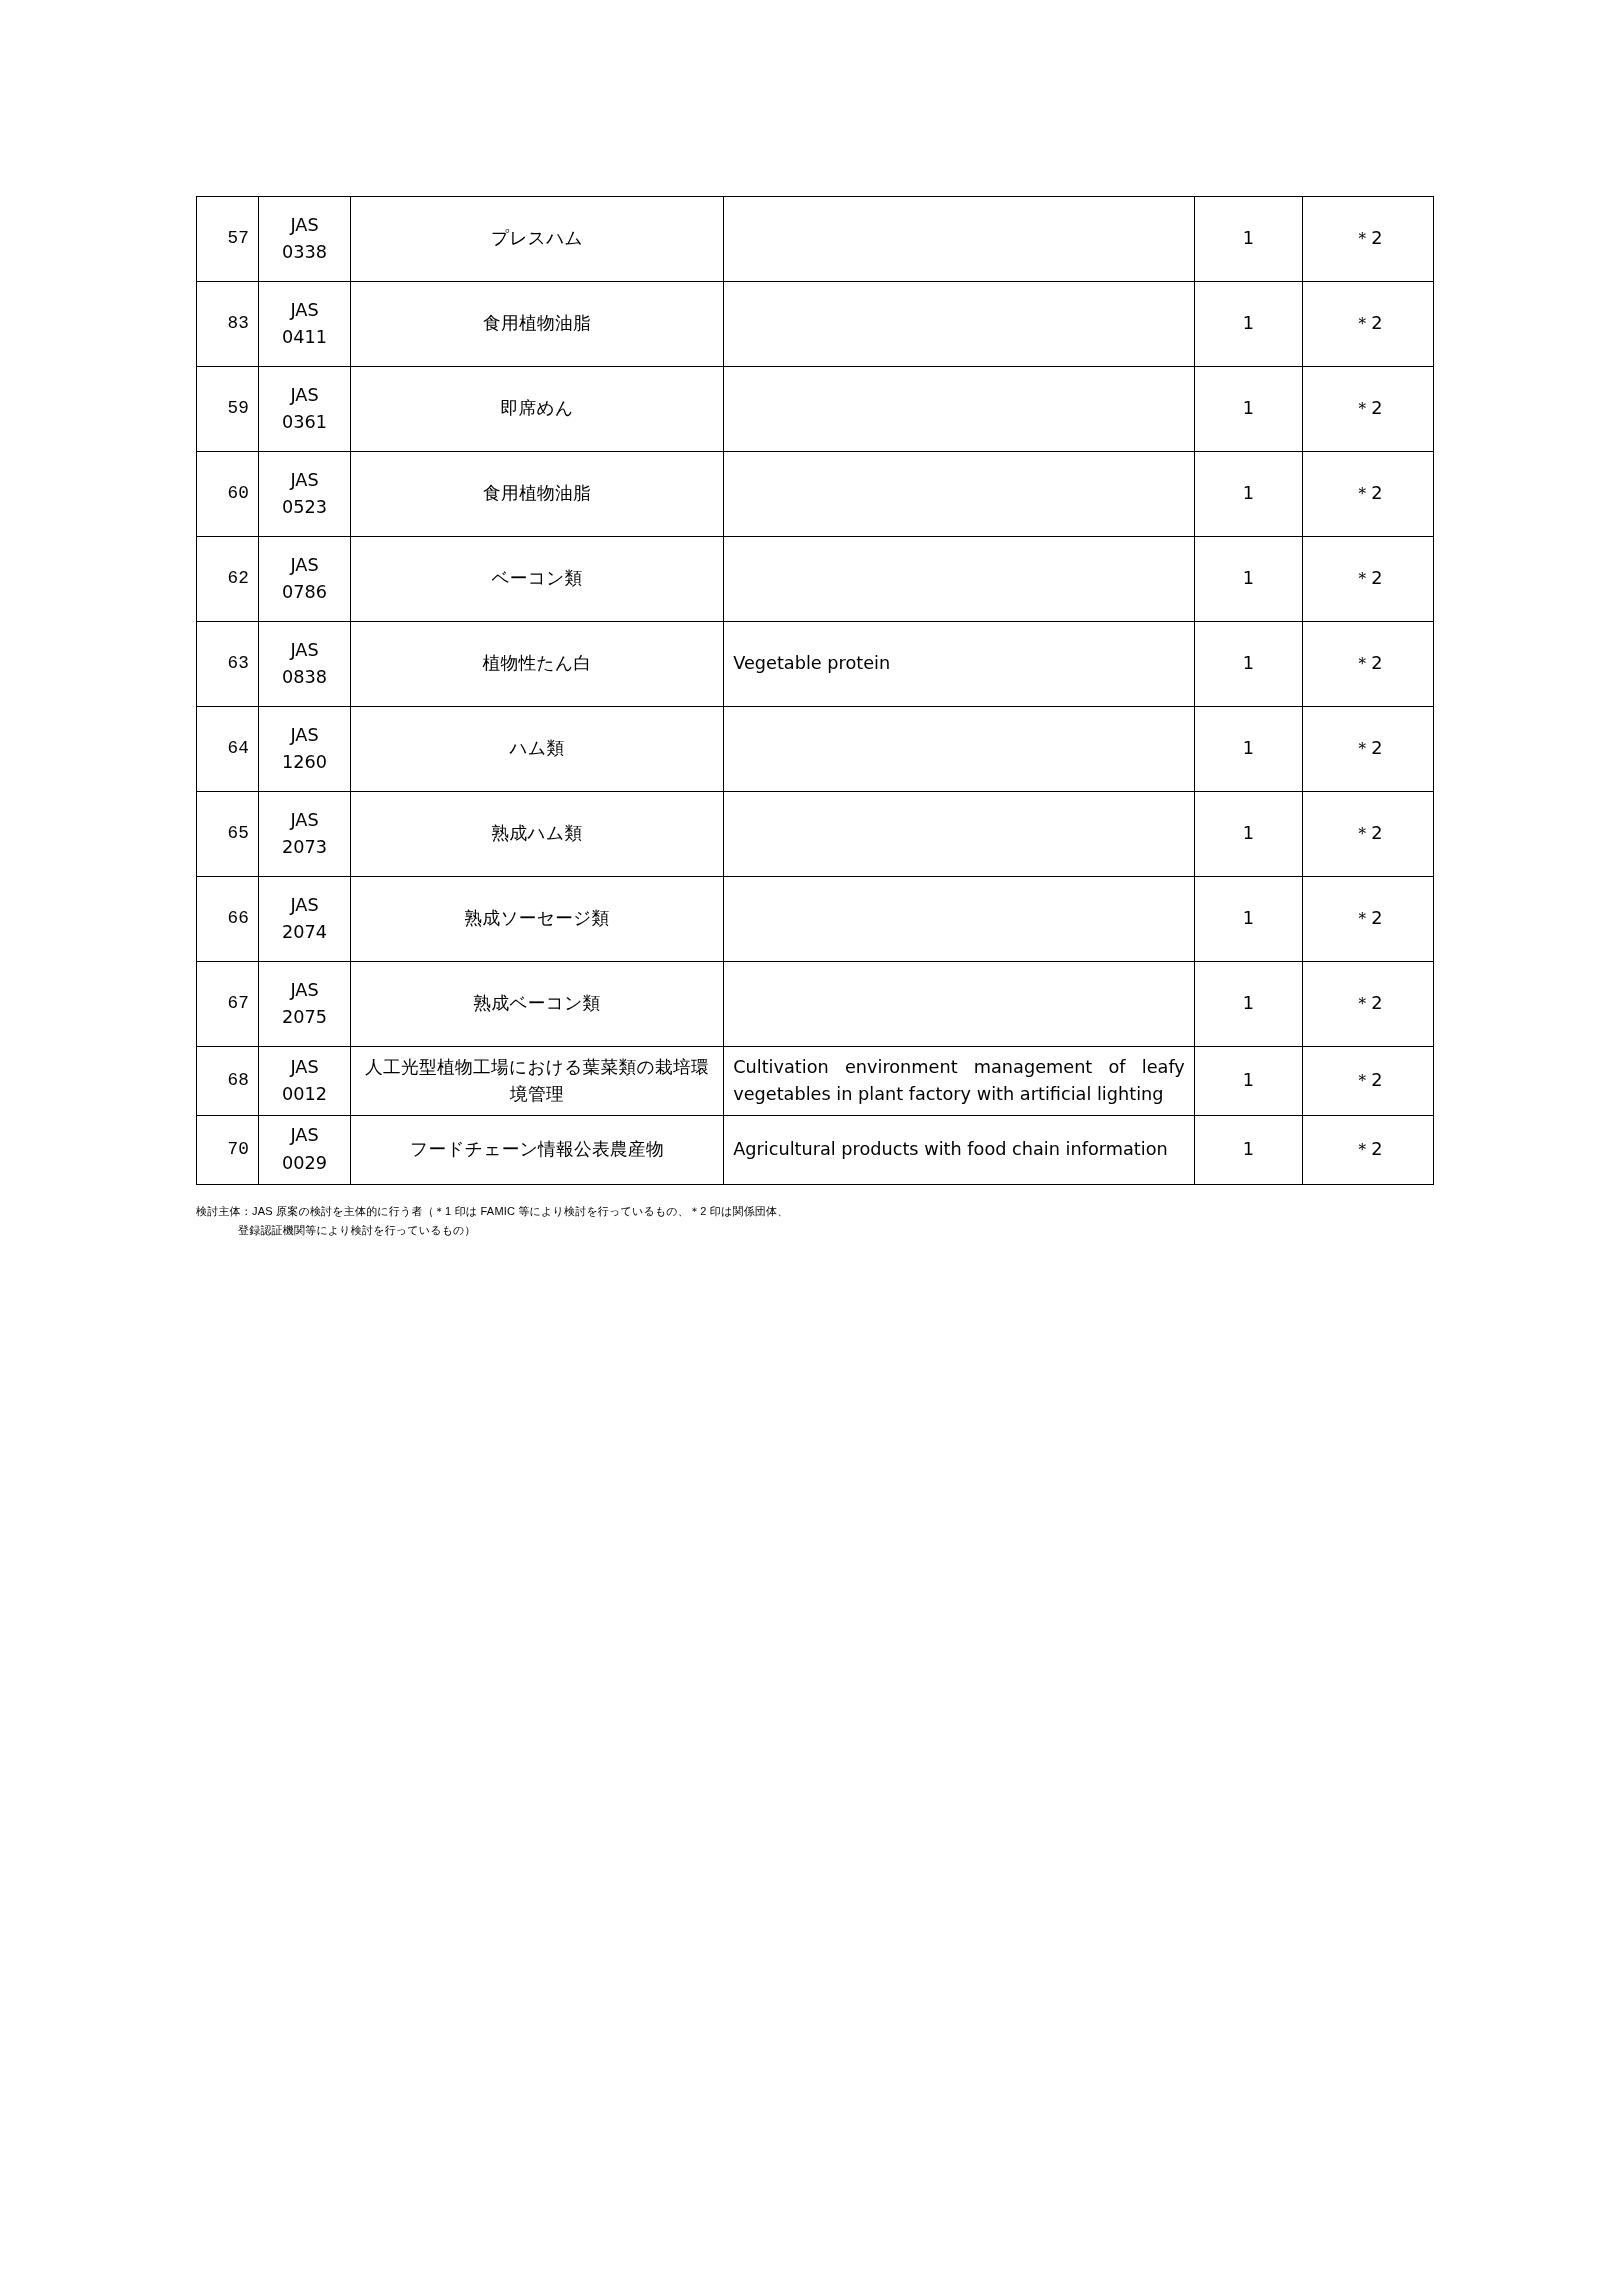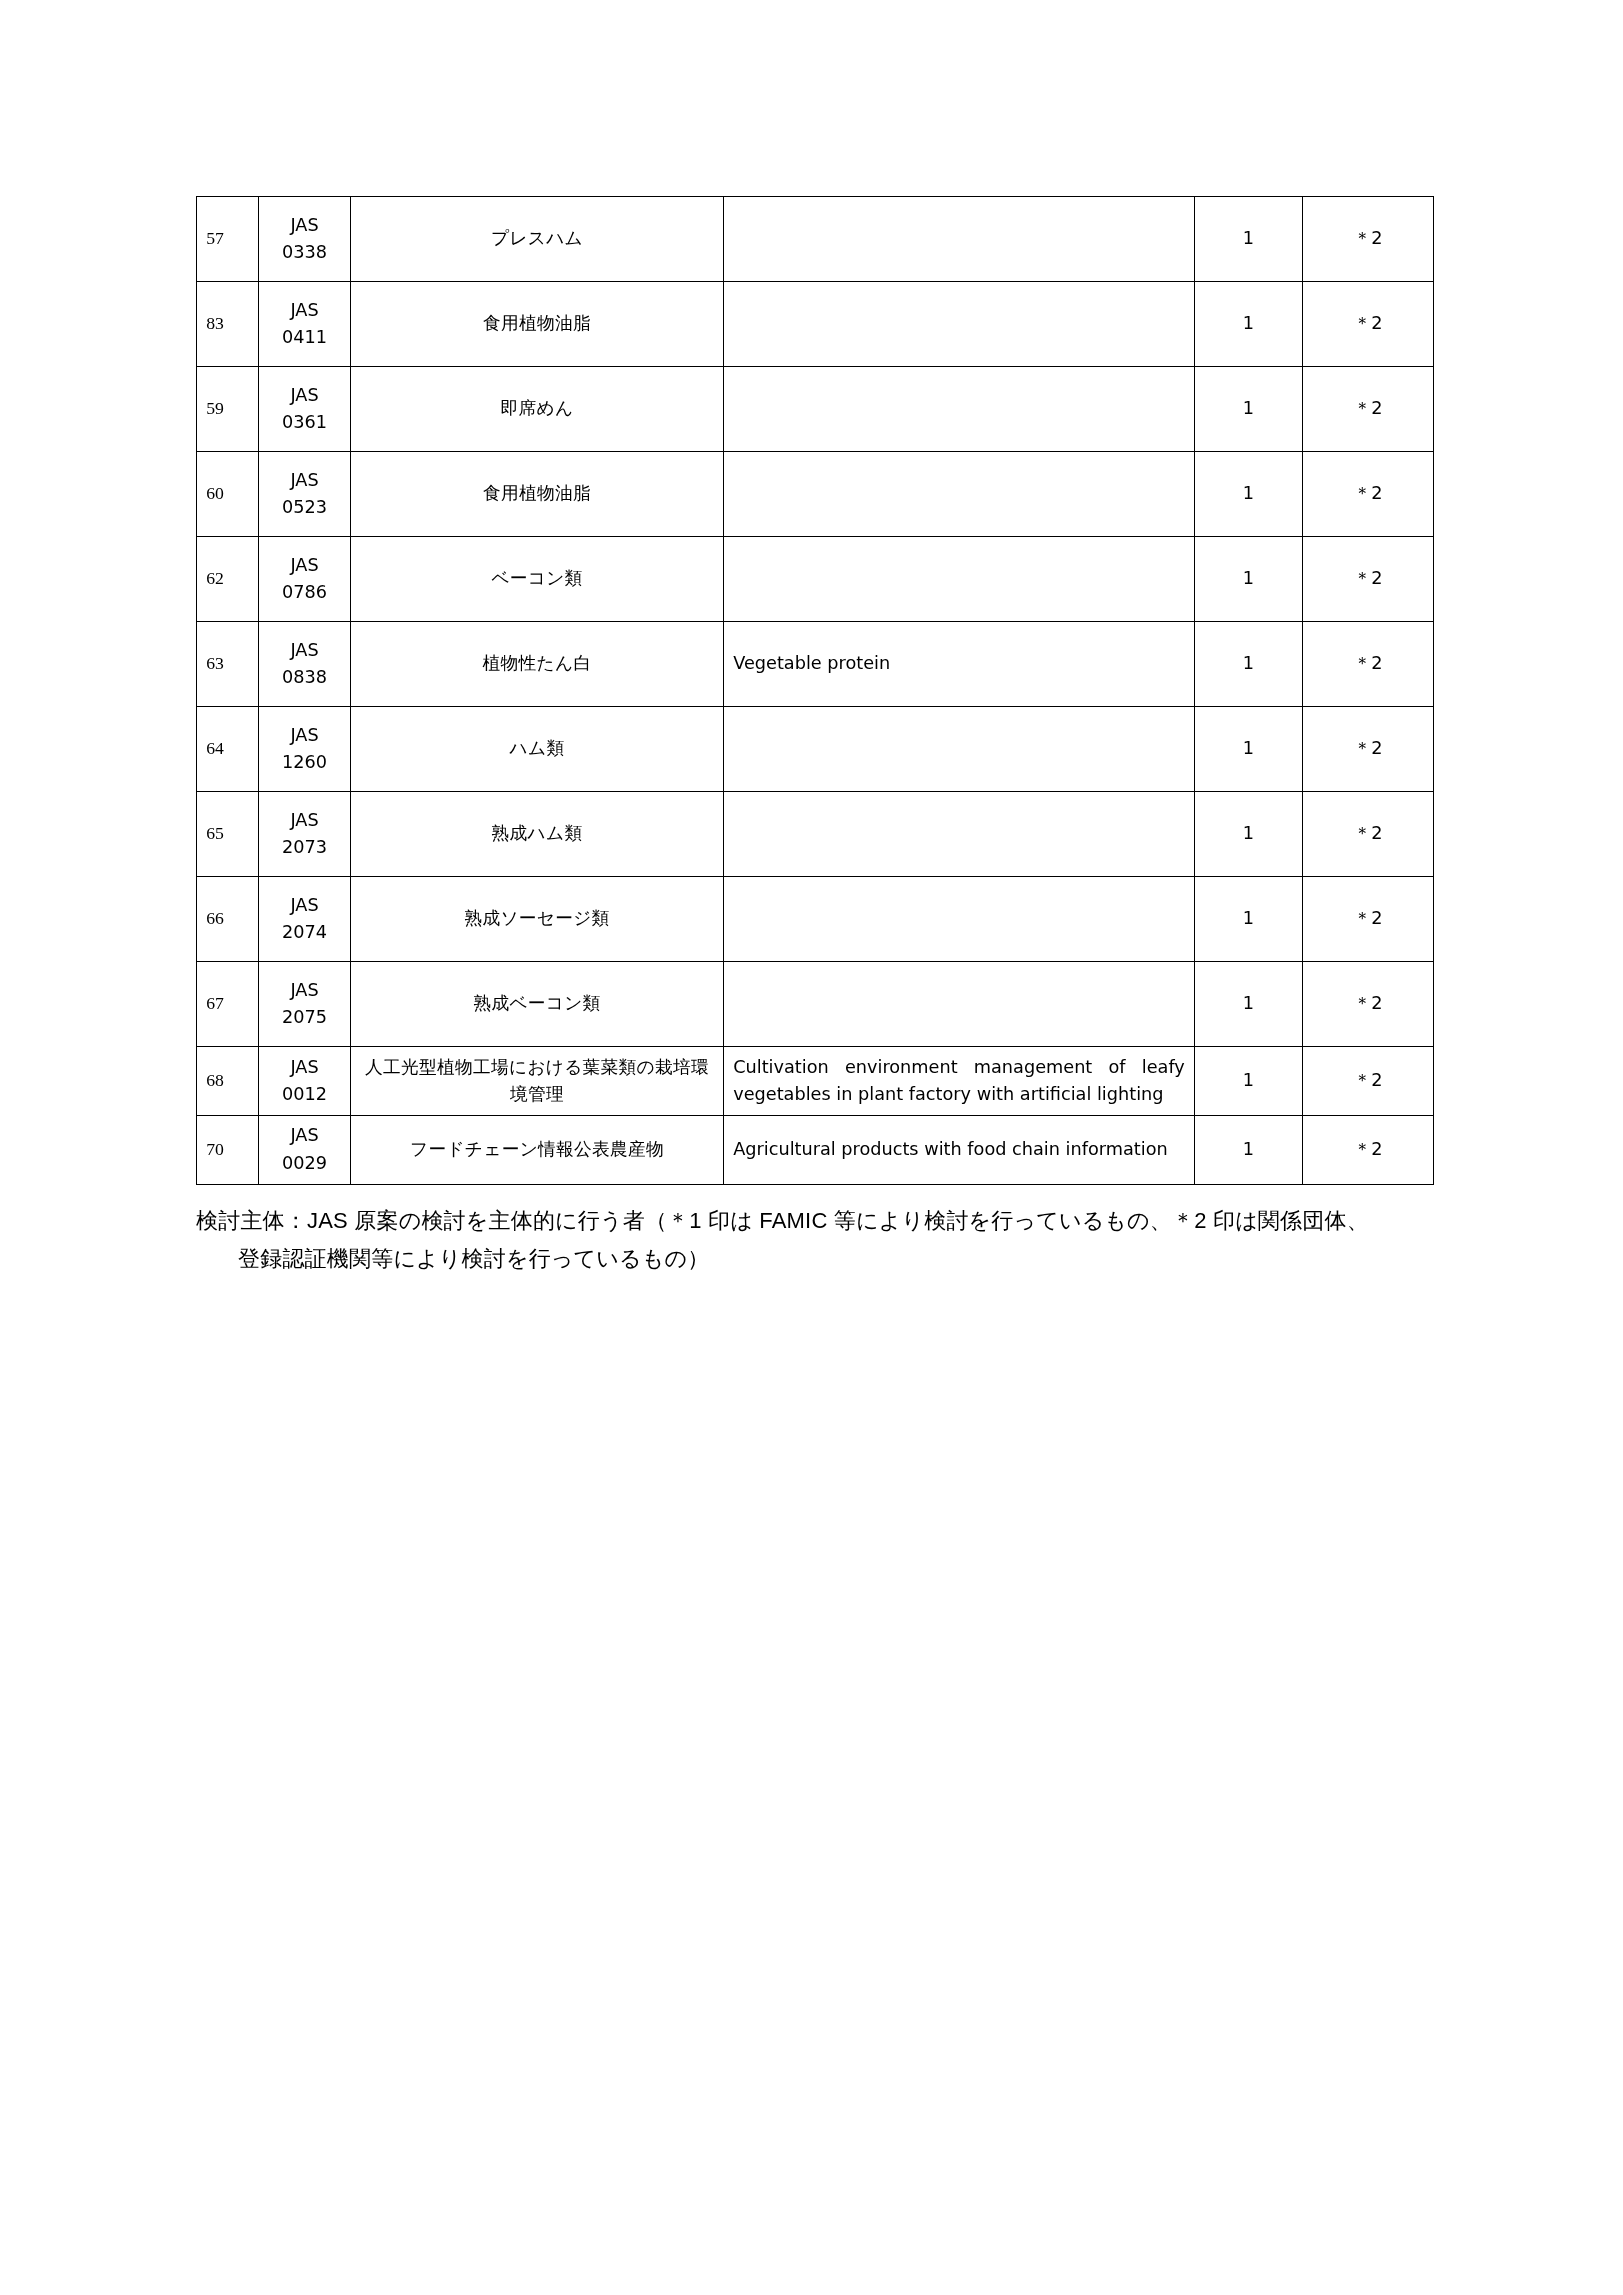--- a/index.html
+++ b/index.html
@@ -37,23 +37,23 @@
     line-height: 1.55;
   }
   col.c-no    { width: 62px; }
   col.c-code  { width: 92px; }
   col.c-jp    { width: 373px; }
   col.c-en    { width: 471px; }
   col.c-num   { width: 108px; }
   col.c-mark  { width: 131px; }
 
   td.no {
-    text-align: left;
+    text-align: right;
     font-size: 18.3px;
-    font-family: Liberation Serif, serif;
+    font-family: Liberation Mono, monospace;
   }
   td.code {
     text-align: center;
     font-size: 17.7px;
     font-family: "DejaVu Sans", sans-serif;
     line-height: 1.35;
     padding: 6.5px 3.9px;
   }
   td.code .code-line { display: block; }
   td.jp {
@@ -77,21 +77,21 @@
   td.mark {
     text-align: center;
     font-size: 17.7px;
     font-family: "DejaVu Sans", sans-serif;
   }
   .row-tall td { height: 71px; }
 
   .footnote {
     margin-top: 17px;
     width: 1243px;
-    font-size: 22px;
+    font-size: 11px;
     line-height: 1.75;
     letter-spacing: 0.2px;
   }
   .footnote .line2 {
     display: block;
     padding-left: 42px;
   }
 </style>
 </head>
 <body>

